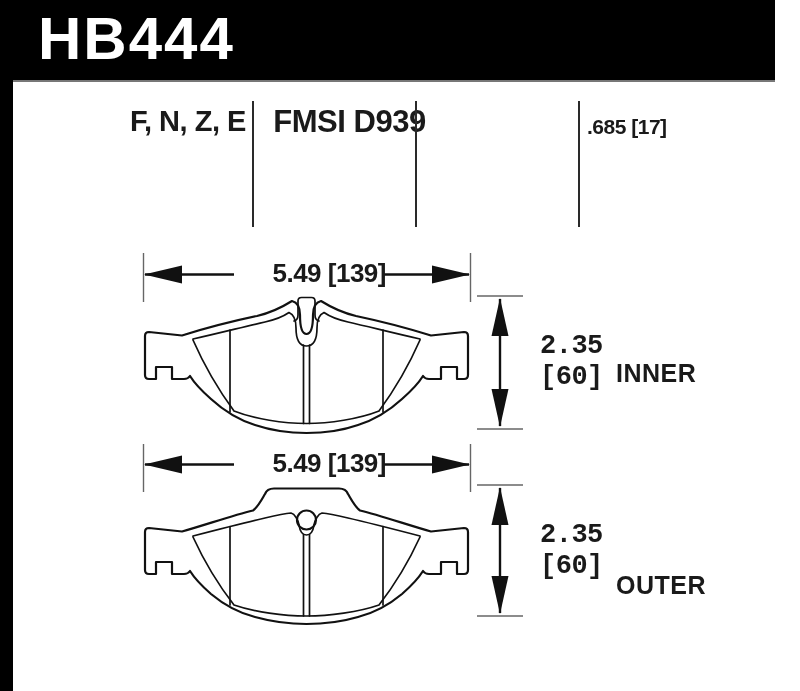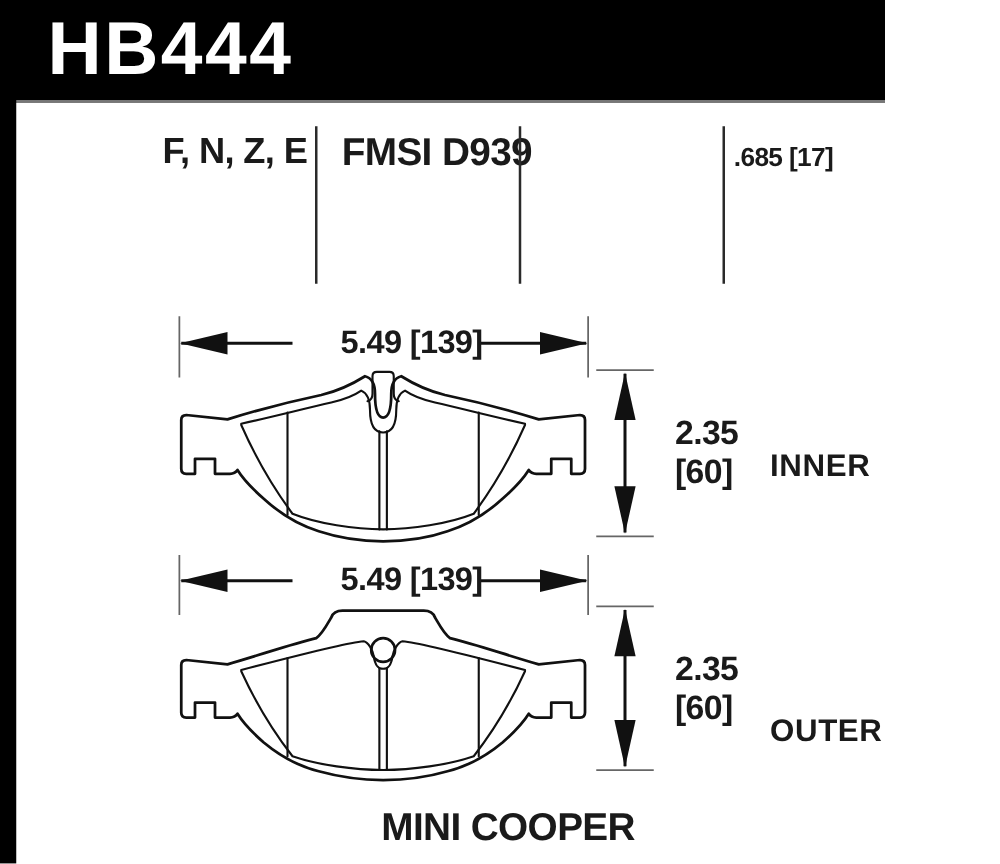--- a/index.html
+++ b/index.html
@@ -1,29 +1,29 @@
 <!DOCTYPE html>
 <html><head>
 <meta charset="utf-8">
 <style>
   html,body{margin:0;padding:0;background:#fff;}
   .stage{
     position:relative;width:800px;height:691px;background:#ffffff;overflow:hidden;
     font-family:"Liberation Sans",sans-serif;font-weight:700;color:#1a1a1a;
   }
-  .topbar{position:absolute;left:0;top:0;width:708px;height:80px;background:#000;border-bottom:2px solid #777;}
+  .topbar{position:absolute;left:0;top:0;width:775px;height:80px;background:#000;border-bottom:2px solid #777;}
   .pn{position:absolute;left:38px;top:0;line-height:78px;font-size:60px;color:#fff;letter-spacing:2px;}
   .leftborder{position:absolute;left:0;top:80px;width:13px;height:611px;background:#000;}
   .codes{position:absolute;left:130px;top:104px;font-size:29px;line-height:35px;letter-spacing:-0.5px;}
   .vdiv{position:absolute;top:101px;width:2px;height:126px;background:#2a2a2a;}
   .fmsi{position:absolute;left:254px;top:104px;width:191px;text-align:center;font-size:31px;letter-spacing:-0.5px;}
   .thick{position:absolute;left:587px;top:115px;font-size:21px;letter-spacing:-0.5px;}
   .dimsvg{position:absolute;}
   .wdim{position:absolute;left:230px;width:156px;text-align:right;font-size:26px;letter-spacing:-0.5px;}
-  .hdim{position:absolute;left:540px;font-size:27px;line-height:31px;letter-spacing:-0.5px;}
+  .hdim{position:absolute;left:540px;font-size:27px;line-height:31px;letter-spacing:-0.5px;font-family:Liberation Mono, monospace;}
   .sidelabel{position:absolute;left:616px;font-size:25px;letter-spacing:0.5px;margin-top:13px;}
   .vehicle{position:absolute;left:13px;top:644px;width:787px;text-align:center;font-size:31px;letter-spacing:-0.5px;}
   .padsvg{position:absolute;width:330px;height:150px;}
   .o{fill:none;stroke:#111;stroke-width:2.2;stroke-linejoin:round;stroke-linecap:round;}
   .i{fill:none;stroke:#111;stroke-width:1.7;stroke-linejoin:round;stroke-linecap:round;}
   .t{fill:none;stroke:#666;stroke-width:1.4;}
   .s{stroke:#111;stroke-width:2.4;}
   .ah{fill:#111;stroke:none;}
 </style>
 </head>
@@ -125,15 +125,14 @@
     <line class="s" x1="28" y1="9" x2="28" y2="134"></line>
     <polygon class="ah" points="28,8 19.5,46 36.5,46"></polygon>
     <polygon class="ah" points="28,135 19.5,97 36.5,97"></polygon>
   </svg>
   <div class="hdim" style="top:520px">
     <div>2.35</div>
     <div>[60]</div>
   </div>
   <div class="sidelabel" style="top:558px">OUTER</div>
 
-  <div class="vehicle">MINI COOPER</div>
 
 </div>
 
 </body></html>

